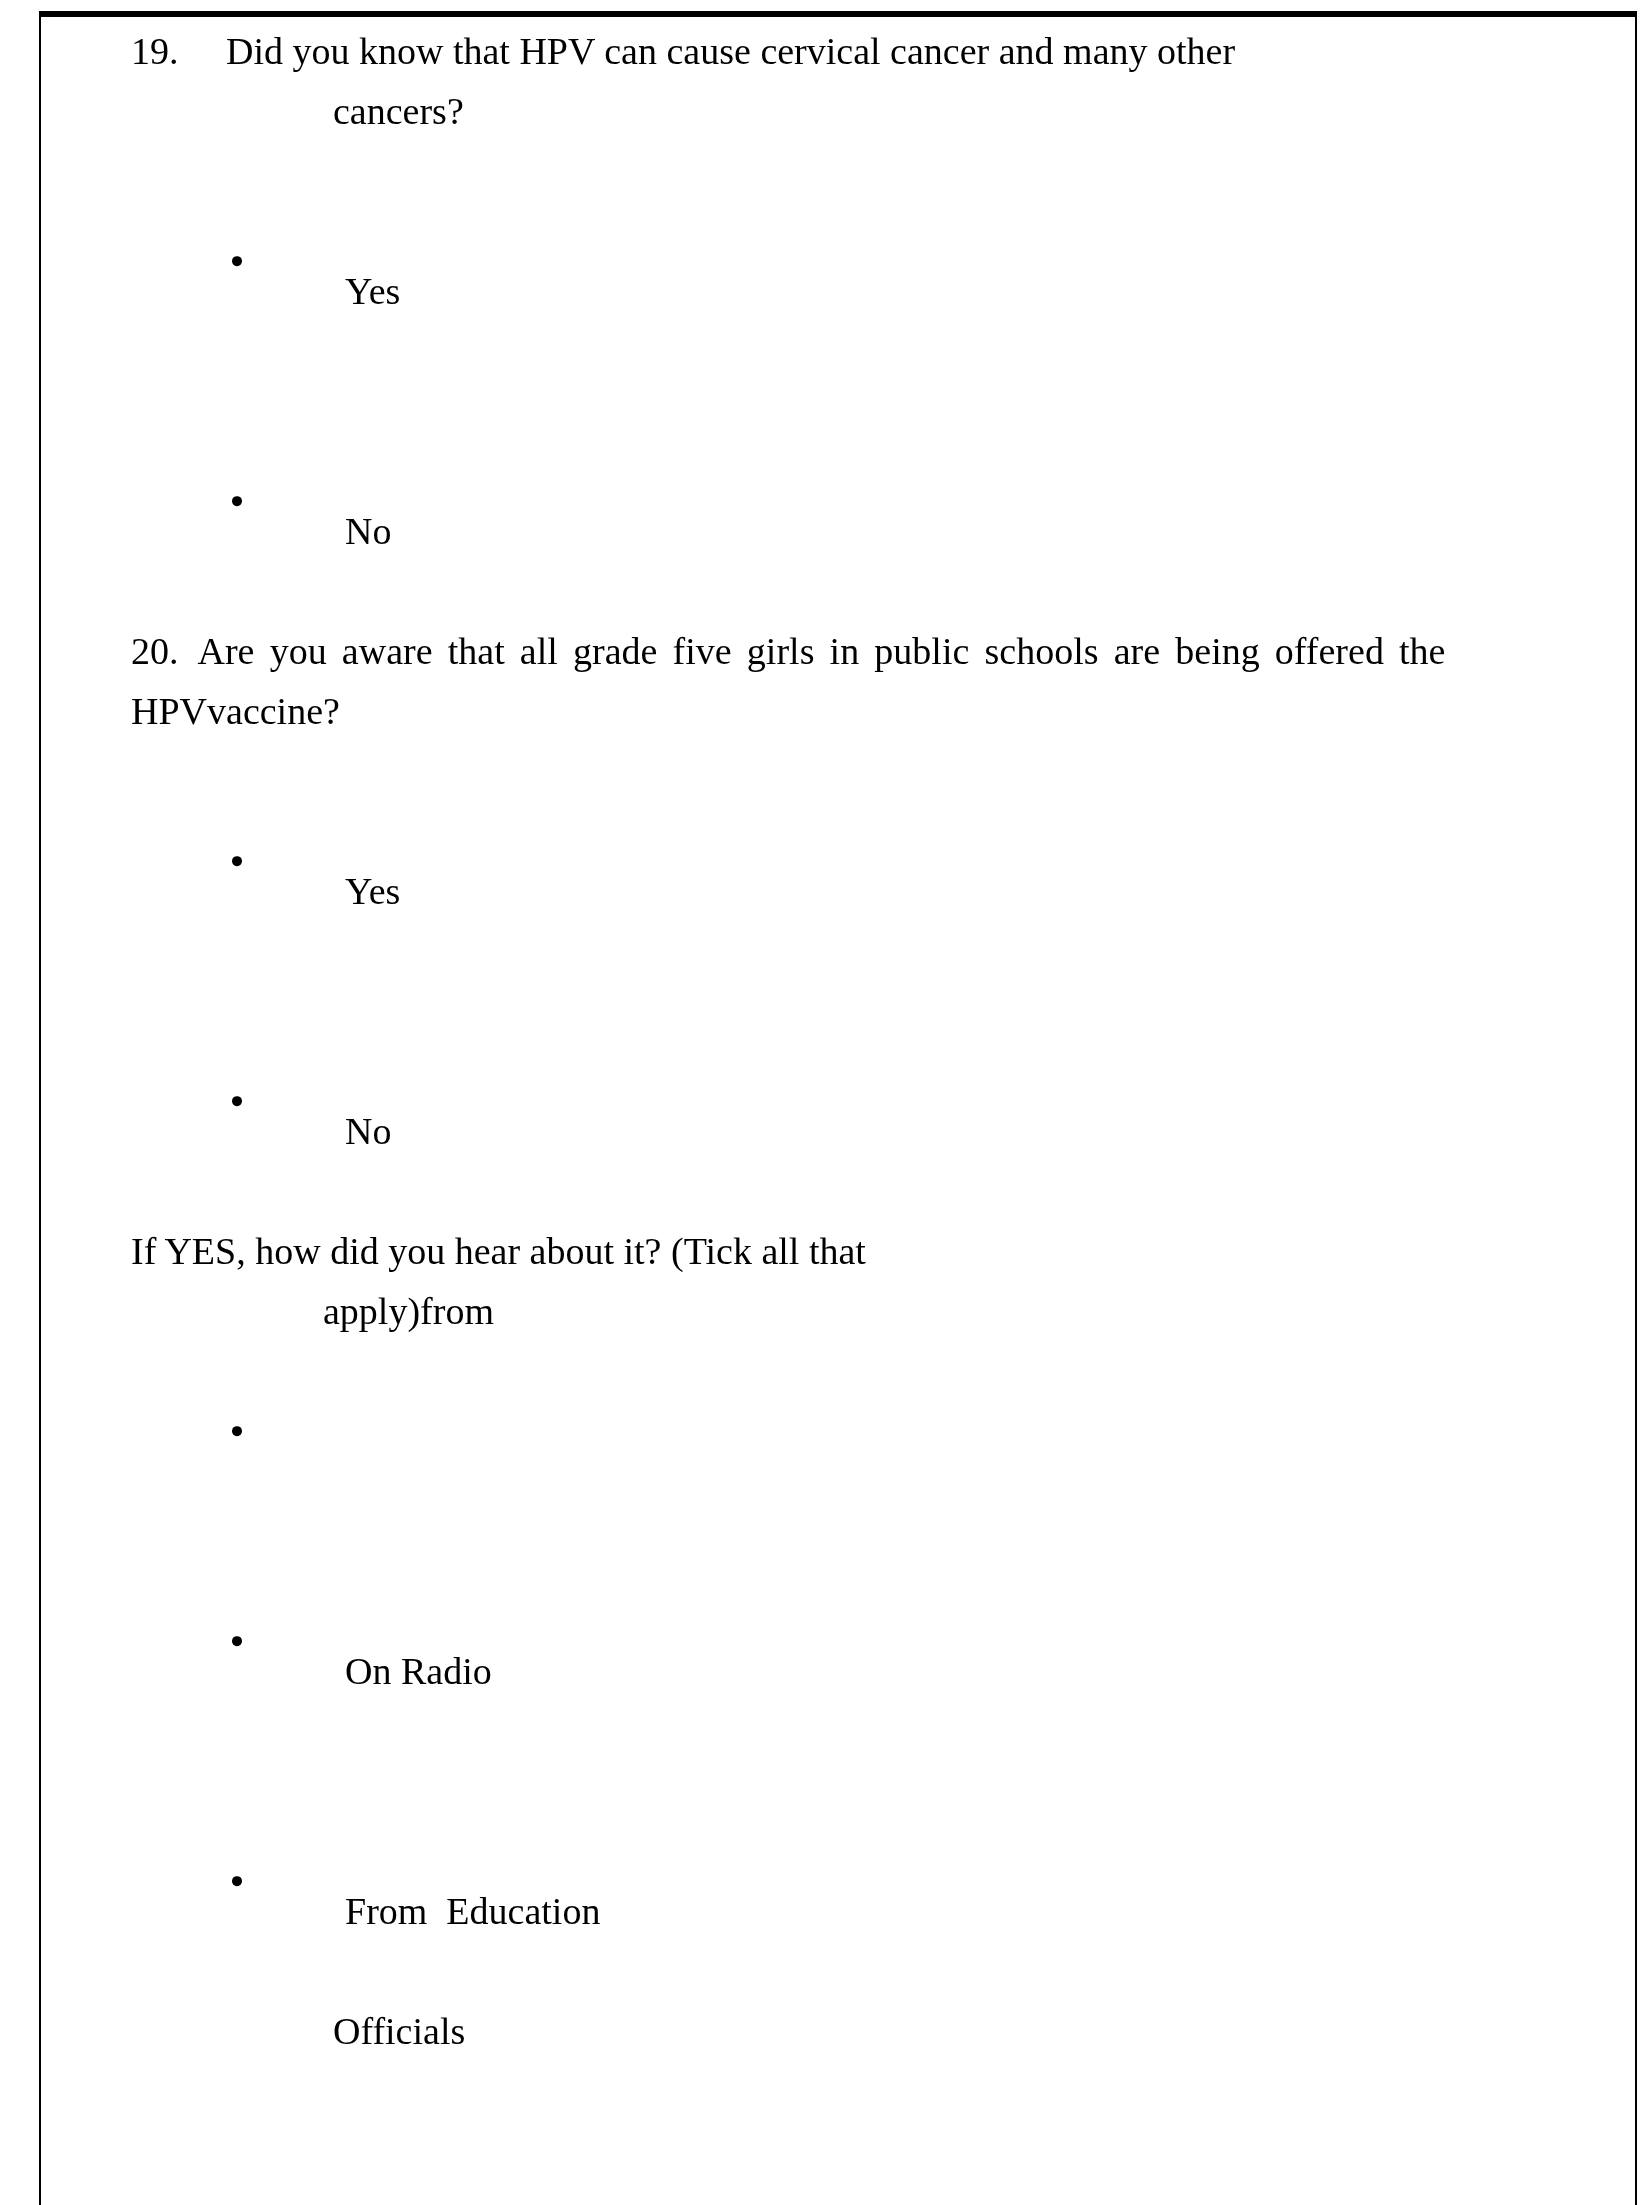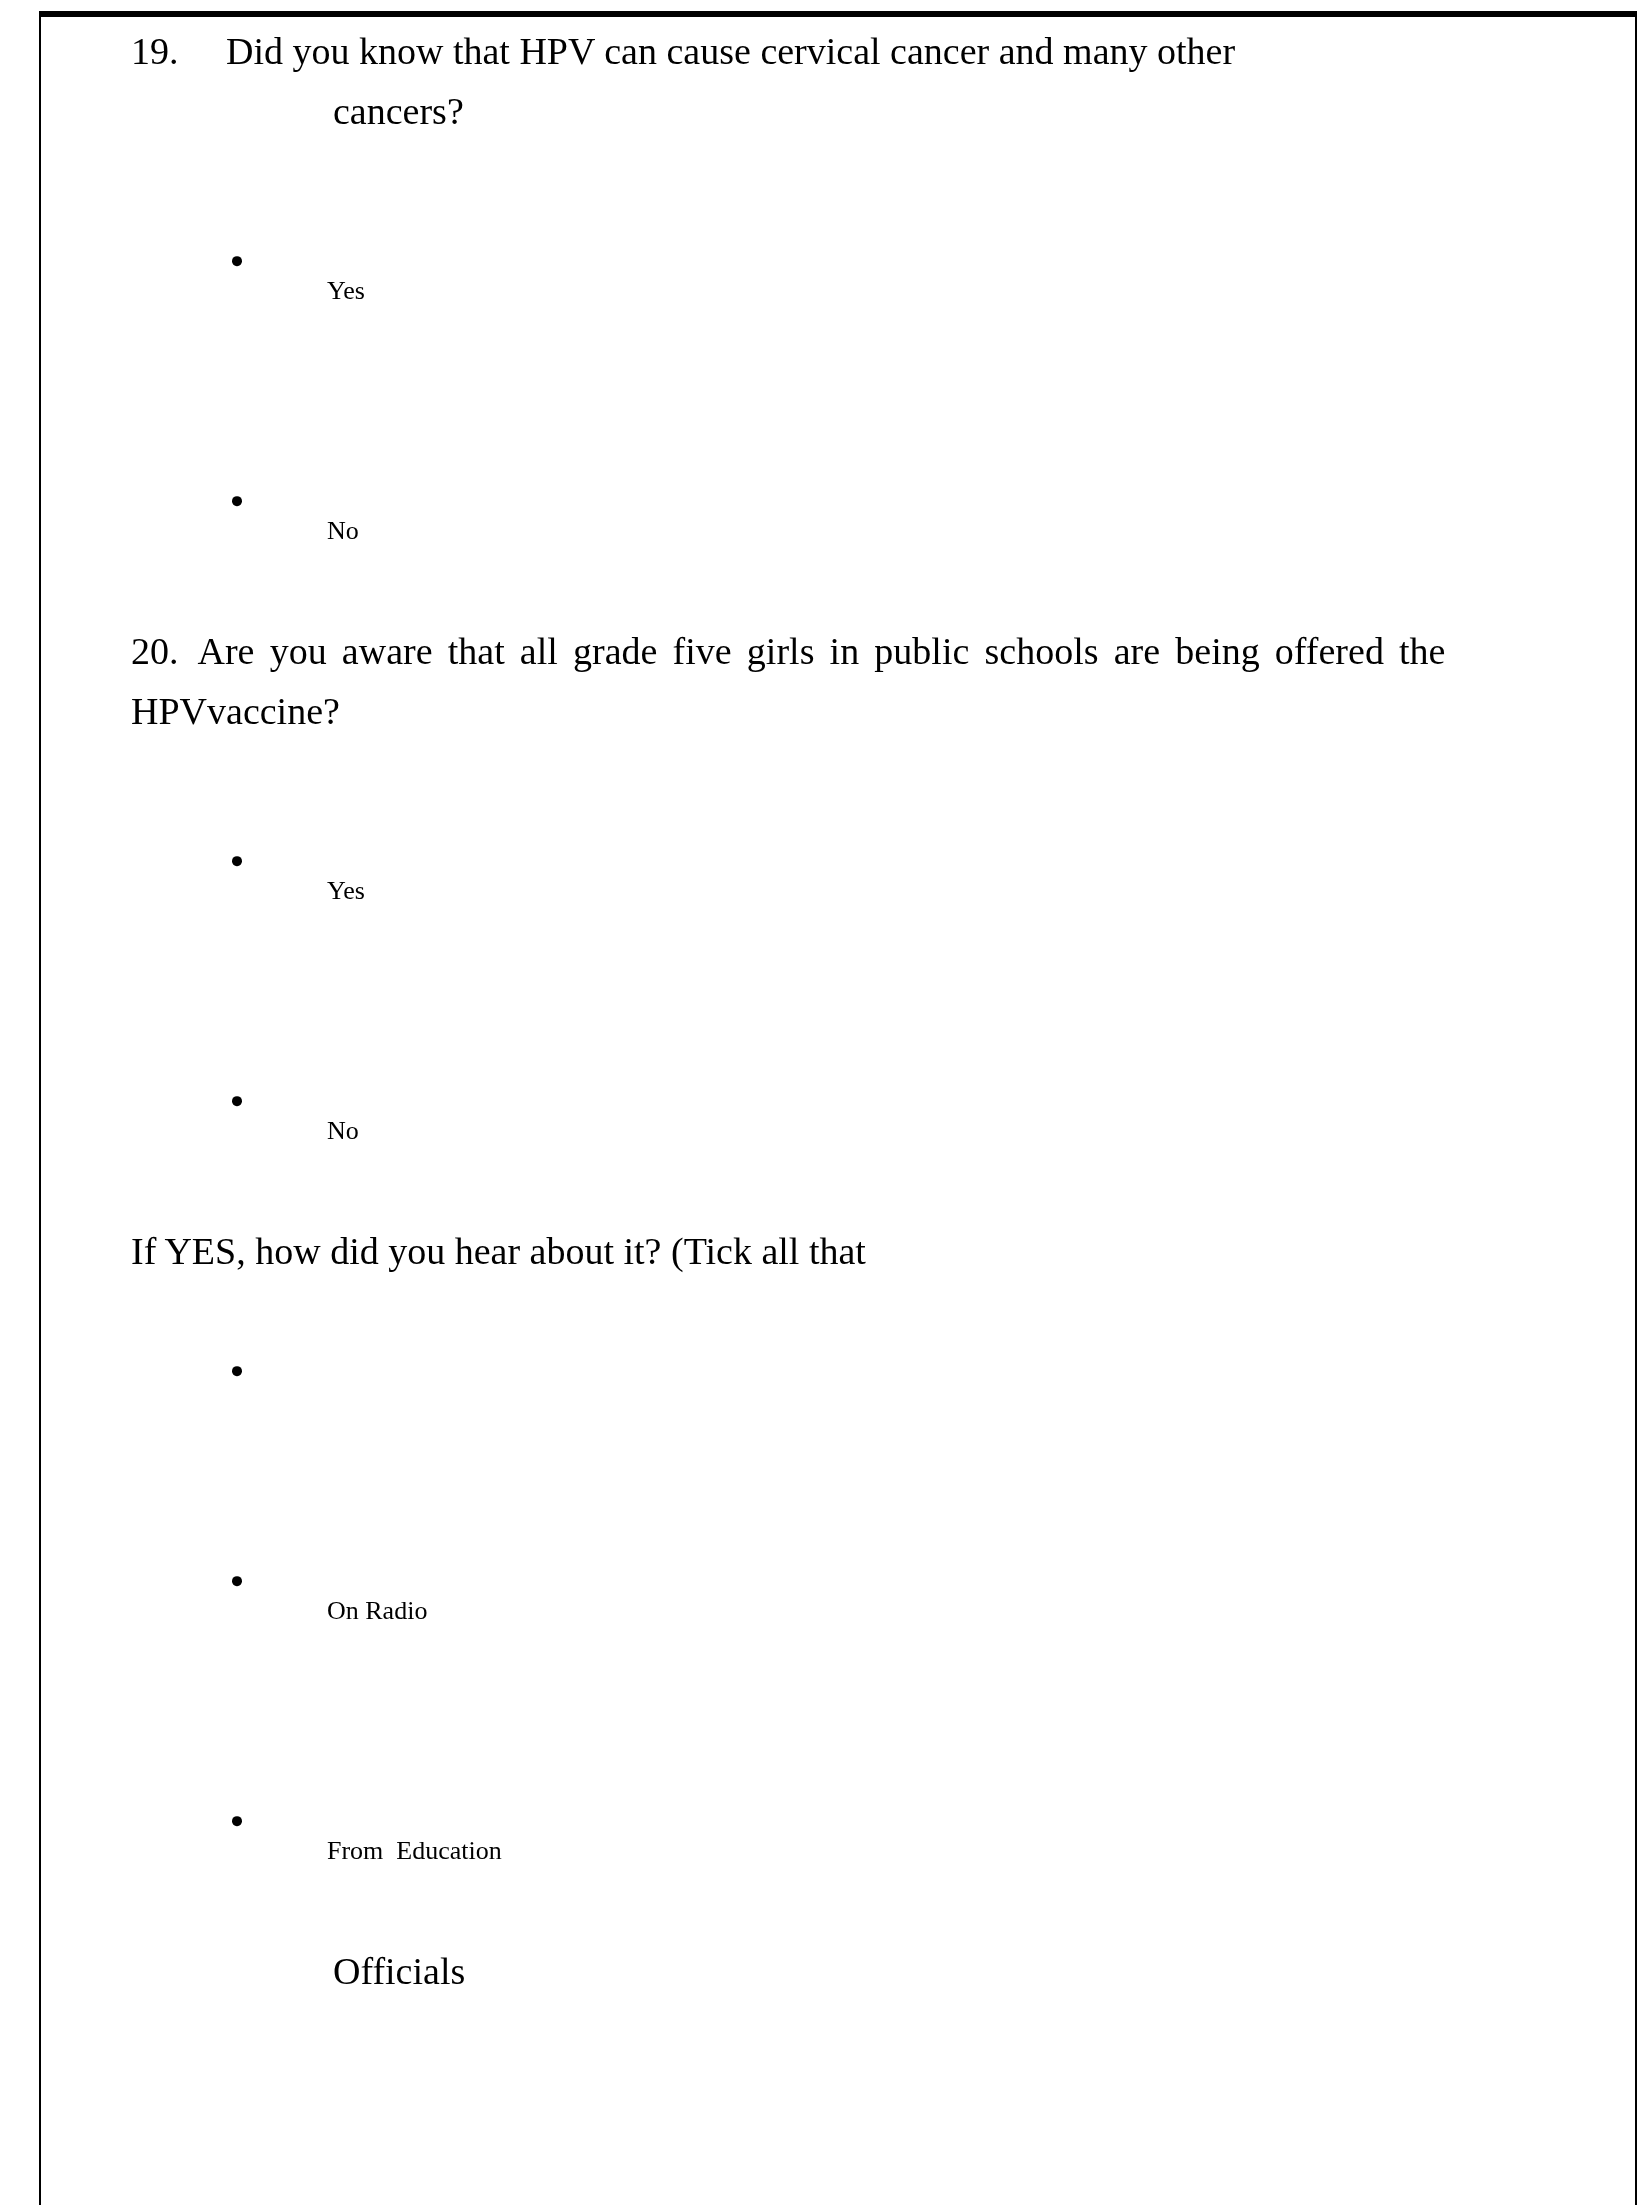--- a/index.html
+++ b/index.html
@@ -47,21 +47,21 @@
   }
 
   
   .ind-margin   { padding-left: 90px; }   
   .ind-qtext    { padding-left: 247px; margin-left: 45px; }
   .ind-subtight { padding-left: 282px; }
 
   
   .bullet-row {
     position: relative;
-    font-size: 26px;
+    font-size: 38px;
     line-height: 60px;
     white-space: pre;
     padding-left: 247px;
   }
   .bullet-row .dot {
     position: absolute;
     left: 191px;
     top: 50%;
     transform: translateY(-50%);
     width: 9.7px;
@@ -106,20 +106,21 @@
     <div class="bullet-row">
       <span class="dot"></span>
       <span class="btext">Yes</span>
     </div>
     <div class="bullet-row">
       <span class="dot"></span>
       <span class="btext">No</span>
     </div>
 
     <div class="line ind-margin">If YES, how did you hear about it? (Tick all that</div>
+    <div class="line ind-subtight">apply)from</div>
 
     <div class="bullet-row">
       <span class="dot"></span>
     </div>
     <div class="bullet-row">
       <span class="dot"></span>
       <span class="btext">On Radio</span>
     </div>
     <div class="bullet-row">
       <span class="dot"></span>

